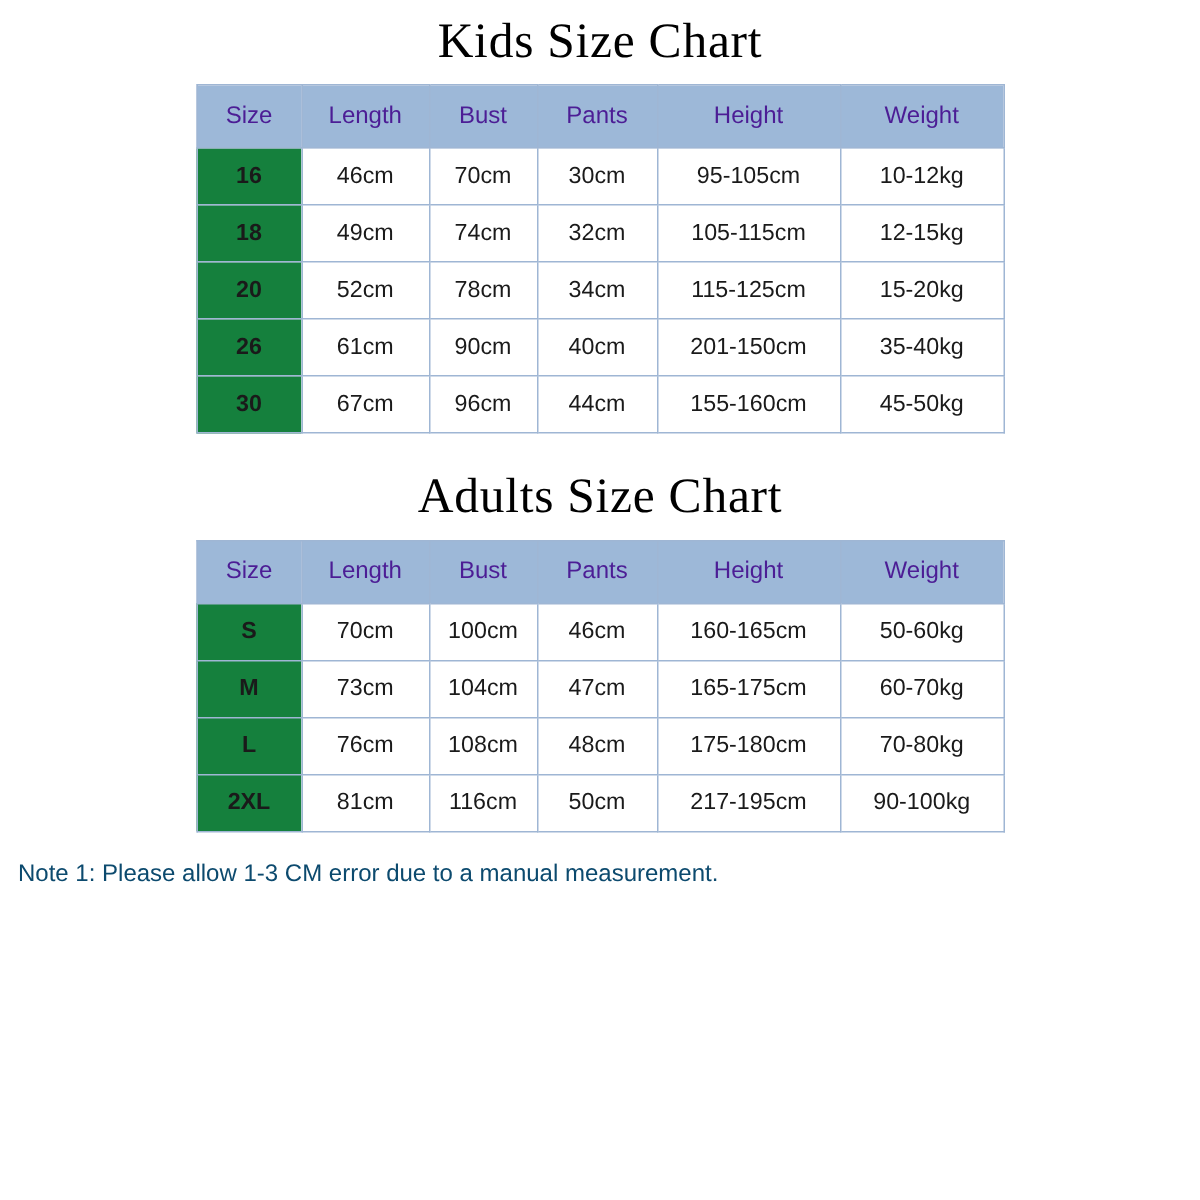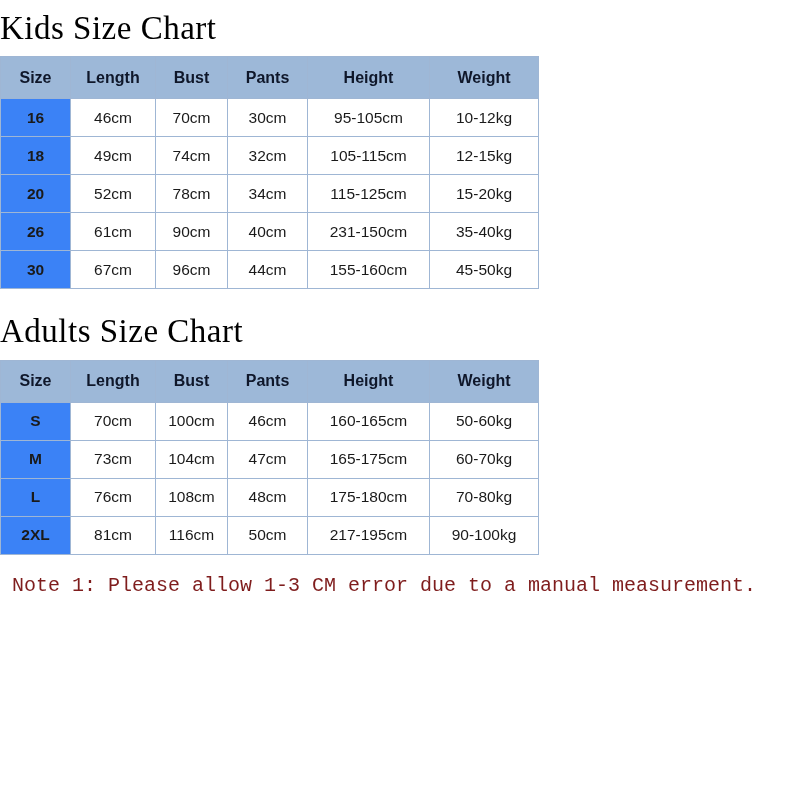--- a/index.html
+++ b/index.html
@@ -14,21 +14,21 @@
     color: #000000;
     overflow: hidden;
   }
   .page {
     width: 800px;
     height: 800px;
     position: relative;
     box-sizing: border-box;
     display: flex;
     flex-direction: column;
-    align-items: flex-start;
+    align-items: center;
   }
   .chart-title {
     font-family: "Liberation Serif", serif;
     font-size: 33px;
     font-weight: 400;
     letter-spacing: 0.5px;
     color: #000;
     text-align: center;
     line-height: 1.1;
   }
@@ -46,27 +46,27 @@
     text-align: center;
     vertical-align: middle;
     font-size: 15.5px;
     color: #1a1a1a;
     background: #ffffff;
     padding: 0;
     height: 37px;
   }
   table.size-table thead th {
     background: #9db8d8;
-    font-weight: bold;
+    font-weight: normal;
     font-size: 16px;
     height: 41px;
-    color: #0f172a;
+    color: #4c1d95;
   }
   table.size-table tbody td.size-cell {
-    background: #3b82f6;
+    background: #15803d;
     font-weight: bold;
   }
   
   #kids-table { width: 538px; }
   #kids-table col.c0 { width: 70px; }
   #kids-table col.c1 { width: 85px; }
   #kids-table col.c2 { width: 72px; }
   #kids-table col.c3 { width: 80px; }
   #kids-table col.c4 { width: 122px; }
   #kids-table col.c5 { width: 109px; }
@@ -79,23 +79,23 @@
   #adults-table col.c4 { width: 122px; }
   #adults-table col.c5 { width: 109px; }
 
   .notes {
     width: 800px;
     box-sizing: border-box;
     padding-left: 12px;
     margin-top: 16px;
   }
   .note-line {
-    font-family: Liberation Mono, monospace;
-    font-size: 20px;
-    color: #7f1d1d;
+    font-family: Liberation Sans, sans-serif;
+    font-size: 16px;
+    color: #0c4a6e;
     line-height: 1.45;
     white-space: nowrap;
   }
 </style>
 </head>
 <body>
 
 <div class="page">
 
   <div class="chart-title" id="kids-title">Kids Size Chart</div>
@@ -142,21 +142,21 @@
         <td>78cm</td>
         <td>34cm</td>
         <td>115-125cm</td>
         <td>15-20kg</td>
       </tr>
       <tr>
         <td class="size-cell">26</td>
         <td>61cm</td>
         <td>90cm</td>
         <td>40cm</td>
-        <td>231-150cm</td>
+        <td>201-150cm</td>
         <td>35-40kg</td>
       </tr>
       <tr>
         <td class="size-cell">30</td>
         <td>67cm</td>
         <td>96cm</td>
         <td>44cm</td>
         <td>155-160cm</td>
         <td>45-50kg</td>
       </tr>

